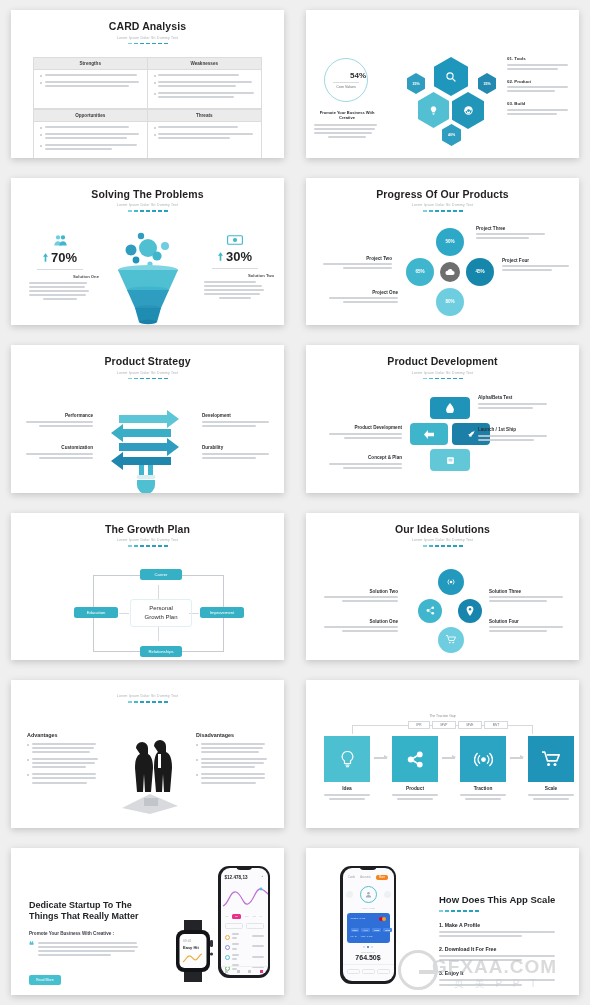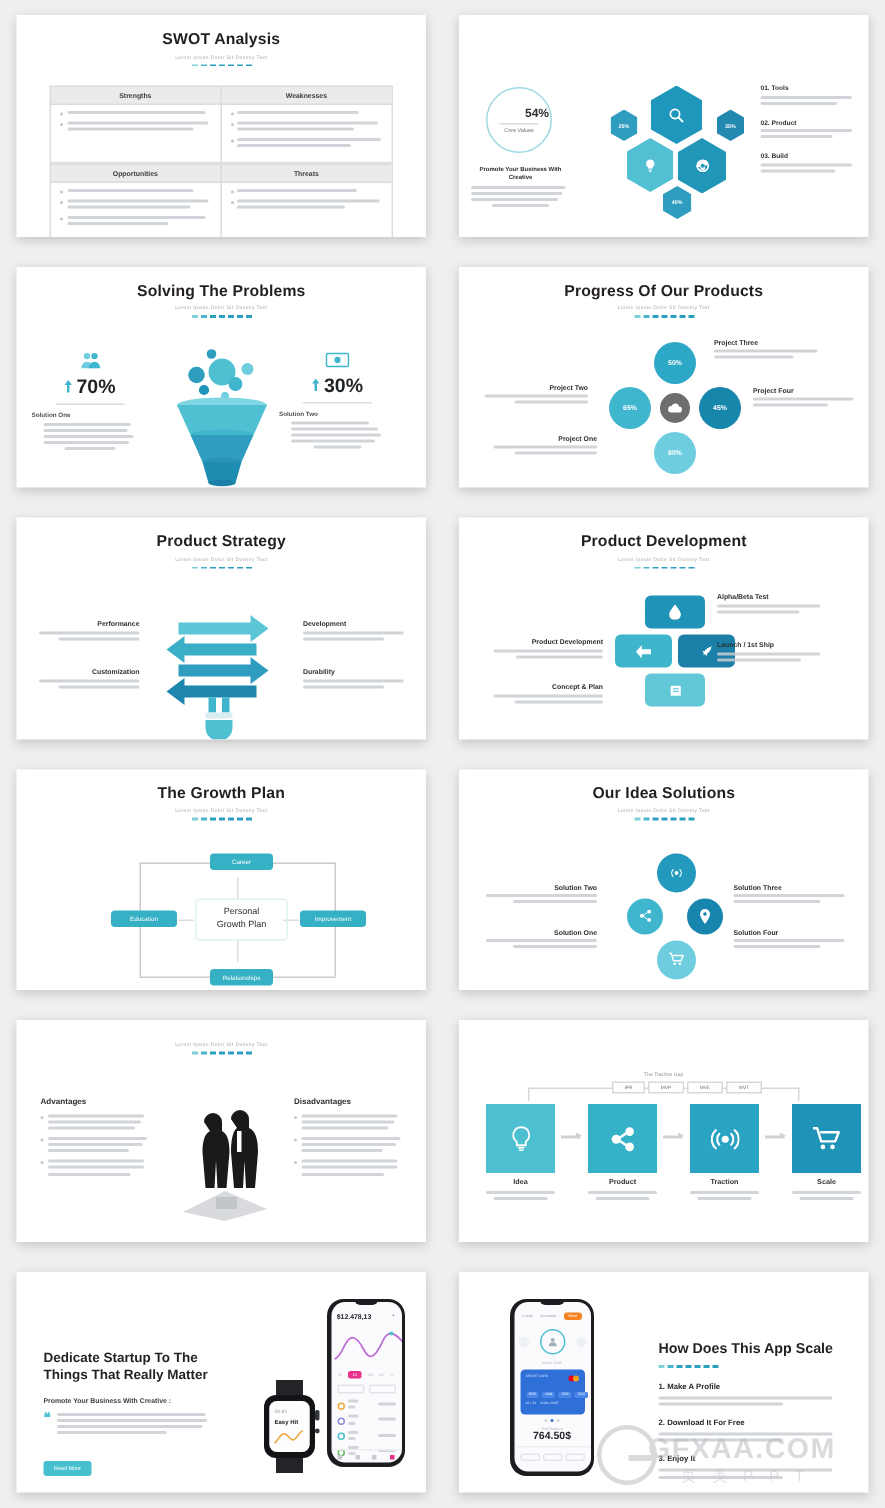--- a/index.html
+++ b/index.html
@@ -72,21 +72,21 @@
     align-items:center; justify-content:center;
   }
   .donut .v { font-size:8px; font-weight:bold; color:#2e3033;margin-left:24px; }
   .donut .sep { width:26px; height:1px; background:#d9dde0; margin:2px 0; }
   .donut .k { font-size:3.6px; color:#6b7076; }
   .rightlist { position:absolute; right:10px; top:46px; width:62px; }
   .rl-item { margin-bottom:9px; }
   .rl-t { font-size:4.4px; font-weight:bold; color:#2d3034; margin-bottom:2.5px; }
   
   .funnel-wrap { position:absolute; left:50%; transform:translateX(-50%); top:48px; width:86px; height:100px; }
-  .pct-block { position:absolute; top:56px; width:78px; text-align:left; }
+  .pct-block { position:absolute; top:56px; width:78px; text-align:right; }
   .pct-row { display:flex; align-items:center; justify-content:center; gap:3px; }
   .pct { font-size:13px; font-weight:bold; color:#1f2225; }
   .pct-rule { width:46px; height:1px; background:#d8dce0; margin:4px auto 4px; }
   .pct-k { font-size:4.2px; color:#4d5156; font-weight:600; margin-bottom:3px; }
   
   .circ { position:absolute; border-radius:50%; display:flex; align-items:center; justify-content:center; color:#fff; font-size:4.6px; font-weight:bold; }
   .cap { position:absolute; width:70px; }
   .cap .ct { font-size:4.6px; font-weight:bold; color:#2d3034; margin-bottom:2.5px; }
   
   .card { position:absolute; border-radius:4px; display:flex; align-items:center; justify-content:center; color:#fff; }
@@ -125,21 +125,21 @@
   .wm .t2 { position:absolute; left:56px; top:29px; font-size:10px; color:#c4c7cb; letter-spacing:4px; }
 </style>
 </head>
 <body>
 
 <div class="grid">
 
   <div class="cell">
     <div class="slide">
       <div class="s-head">
-        <div class="s-title">SWOT Analysis</div>
+        <div class="s-title">CARD Analysis</div>
         <div class="s-sub">Lorem Ipsum Dolor Sit Dummy Text</div>
         <div class="dashes">
             <i></i>
             <i></i>
             <i></i>
             <i></i>
             <i></i>
             <i></i>
             <i></i>
           </div>
@@ -353,21 +353,21 @@
         <div class="pct-k">Solution One</div>
         <div class="fake" style="padding:0 8px;">
           <div class="ln" style="width:94%"></div>
             <div class="ln" style="width:90%"></div>
           <div class="ln" style="width:96%"></div>
             <div class="ln" style="width:92%"></div>
           <div class="ln" style="width:55%; margin:0 auto;"></div>
         </div>
       </div>
 
-      <div class="pct-block" style="right:20px;">
+      <div class="pct-block" style="right:10px;">
         <svg width="16" height="12" viewBox="0 0 26 18" style="display:block;margin:0 auto 3px;">
           <rect x="1" y="2" width="24" height="14" rx="1.6" fill="none" stroke="#3fb6cd" stroke-width="1.8"></rect>
           <circle cx="13" cy="9" r="3.4" fill="#3fb6cd"></circle>
         </svg>
         <div class="pct-row">
           <svg width="5" height="9" viewBox="0 0 6 10">
             <path d="M3 0 l3 4 H4 v6 H2 V4 H0z" fill="#3fb6cd"></path>
           </svg>
           <span class="pct">30%</span>
         </div>

